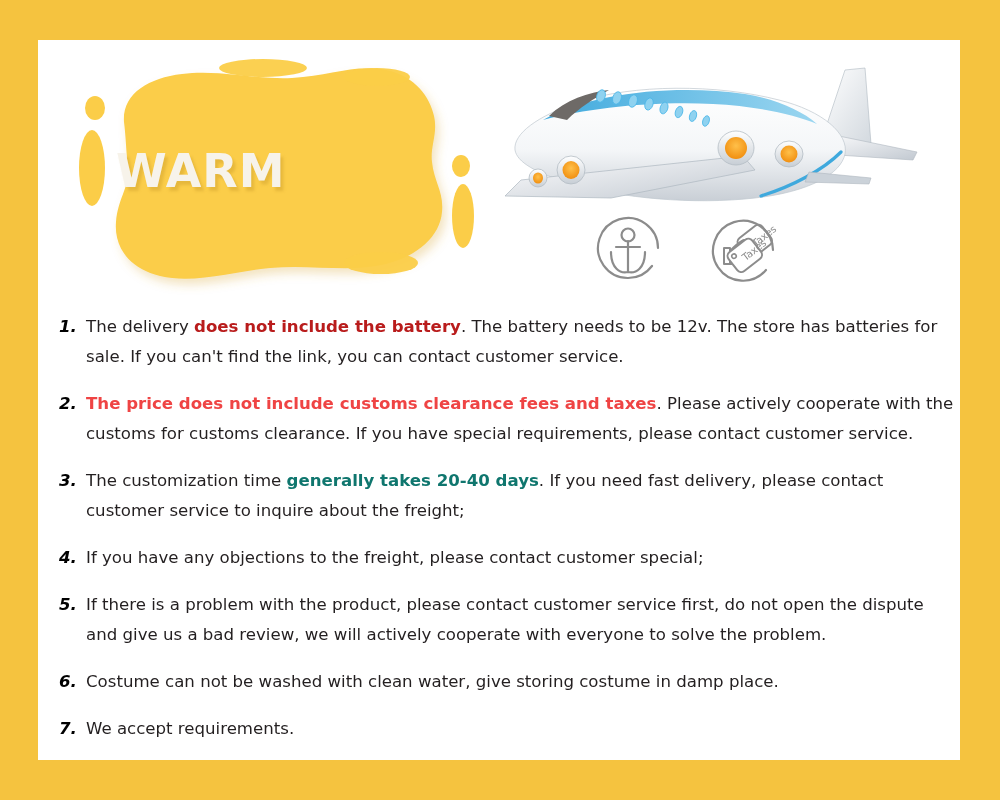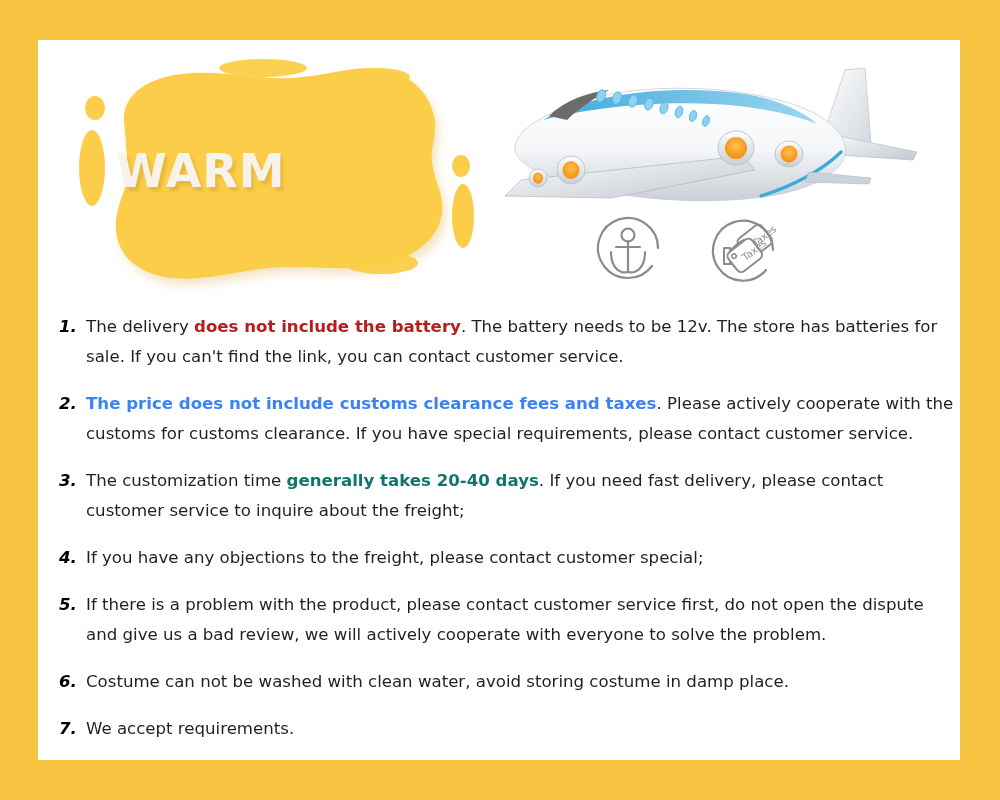--- a/index.html
+++ b/index.html
@@ -312,37 +312,37 @@
       </div>
     </div>
 
     <div class="notes">
         <div class="note">
           <span class="note-num">1.</span>
           <span class="note-body"><span>The delivery </span><span class="hl" style="color: #b91c1c;">does not include the battery</span><span>. The battery needs to be 12v. The store has batteries for sale. If you can't find the link, you can contact customer service.</span></span>
         </div>
         <div class="note">
           <span class="note-num">2.</span>
-          <span class="note-body"><span class="hl" style="color: #3b82f6;">The price does not include customs clearance fees and taxes</span><span>. Please actively cooperate with the customs for customs clearance. If you have special requirements, please contact customer service.</span></span>
+          <span class="note-body"><span class="hl" style="color: #ef4444;">The price does not include customs clearance fees and taxes</span><span>. Please actively cooperate with the customs for customs clearance. If you have special requirements, please contact customer service.</span></span>
         </div>
         <div class="note">
           <span class="note-num">3.</span>
           <span class="note-body"><span>The customization time </span><span class="hl" style="color: #0f766e;">generally takes 20-40 days</span><span>. If you need fast delivery, please contact customer service to inquire about the freight;</span></span>
         </div>
         <div class="note">
           <span class="note-num">4.</span>
           <span class="note-body"><span>If you have any objections to the freight, please contact customer special;</span></span>
         </div>
         <div class="note">
           <span class="note-num">5.</span>
           <span class="note-body"><span>If there is a problem with the product, please contact customer service first, do not open the dispute and give us a bad review, we will actively cooperate with everyone to solve the problem.</span></span>
         </div>
         <div class="note">
           <span class="note-num">6.</span>
-          <span class="note-body"><span>Costume can not be washed with clean water, avoid storing costume in damp place.</span></span>
+          <span class="note-body"><span>Costume can not be washed with clean water, give storing costume in damp place.</span></span>
         </div>
         <div class="note">
           <span class="note-num">7.</span>
           <span class="note-body"><span>We accept requirements.</span></span>
         </div>
       </div>
 
   </div>
 </div>
 

